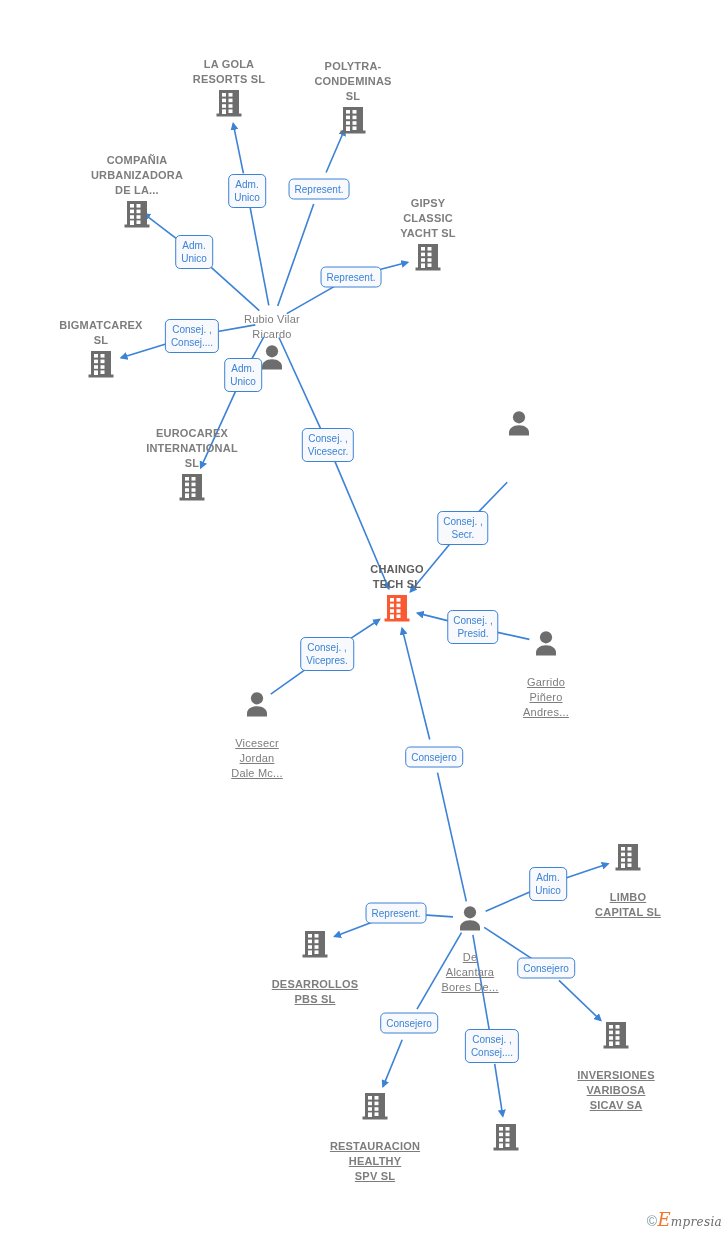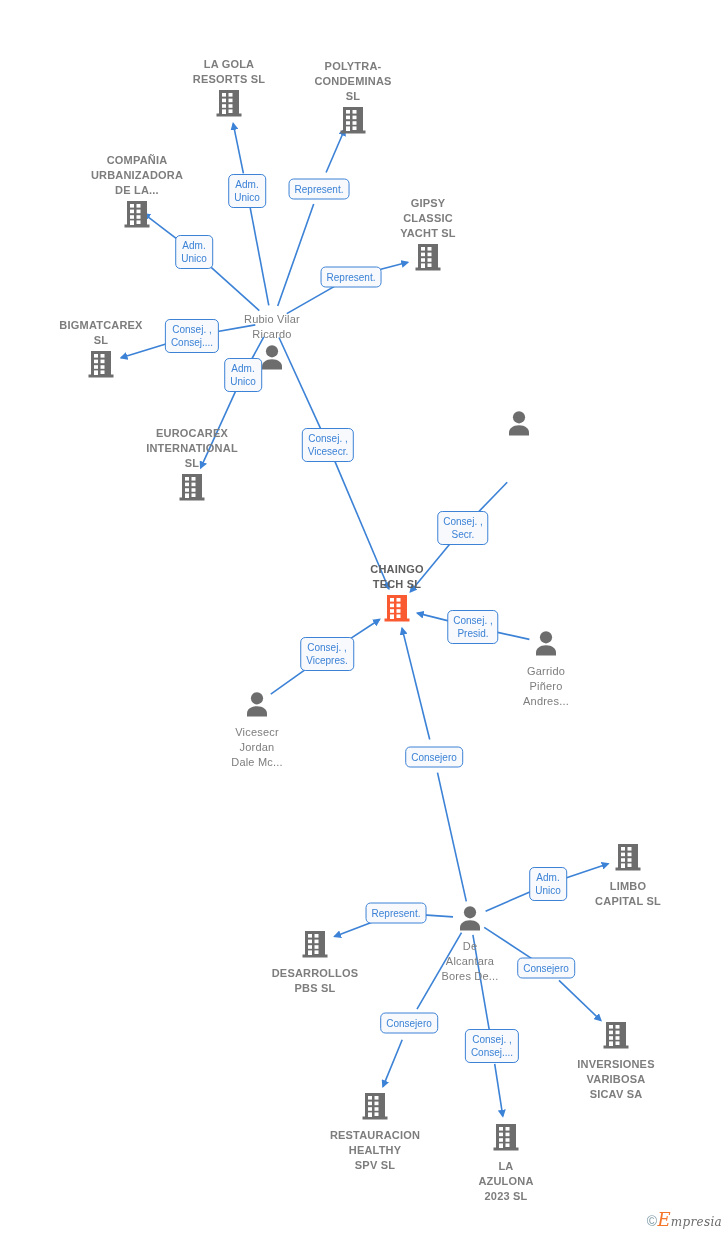--- a/index.html
+++ b/index.html
@@ -49,21 +49,21 @@
   }
   .node.focus .label {
     font-weight: bold;
     color: #5e5e5e;
   }
   .node .glyph {
     display: block;
     margin: 0 auto;
     line-height: 0;
   }
-  .node.label-below .label { margin-top: 8px; }
+  .node.label-below .label { margin-top: 19px; text-decoration: underline; }
   .node.label-above .label { margin-bottom: 2px; }
 
   .badge {
     position: absolute;
     z-index: 7;
     box-sizing: border-box;
     border: 1.4px solid #3c82d6;
     border-radius: 5px;
     background: #f7f9fc;
     color: #3c82d6;
@@ -377,23 +377,20 @@
             <rect x="0.5" y="24.5" width="25" height="3" fill="#6d6d6d"></rect>
             <rect x="6" y="4" width="4" height="3.6" fill="#fff"></rect>
             <rect x="12.5" y="4" width="4" height="3.6" fill="#fff"></rect>
             <rect x="6" y="9.6" width="4" height="3.6" fill="#fff"></rect>
             <rect x="12.5" y="9.6" width="4" height="3.6" fill="#fff"></rect>
             <rect x="6" y="15.2" width="4" height="3.6" fill="#fff"></rect>
             <rect x="12.5" y="15.2" width="4" height="3.6" fill="#fff"></rect>
             <rect x="6" y="20.4" width="4" height="4.6" fill="#fff"></rect>
             <rect x="12.5" y="20.4" width="4" height="3.6" fill="#fff"></rect>
           </svg></span>
-        <div class="label">LA
-AZULONA
-2023  SL</div>
       </div>
     </div>
   <div id="badge-layer">
       <div class="badge" style="left: 247px; top: 191px;">Adm.
 Unico</div>
       <div class="badge" style="left: 319px; top: 189px;">Represent.</div>
       <div class="badge" style="left: 194px; top: 252px;">Adm.
 Unico</div>
       <div class="badge" style="left: 351px; top: 277px;">Represent.</div>
       <div class="badge" style="left: 192px; top: 336px;">Consej. ,

